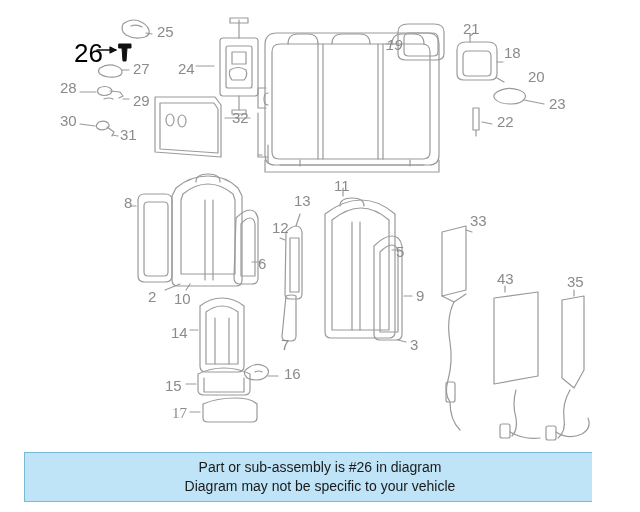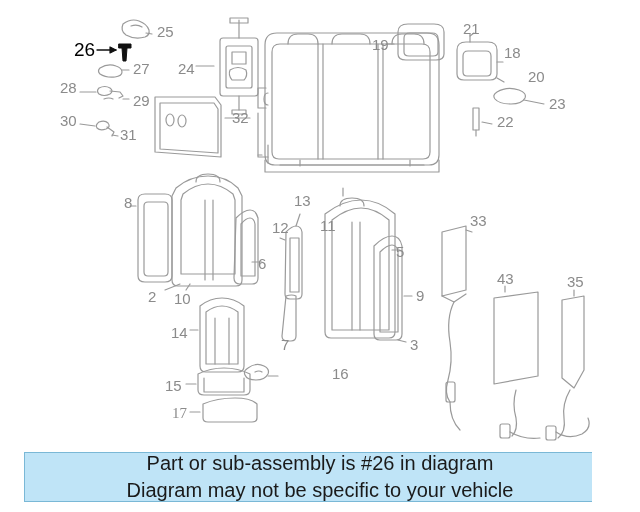--- a/index.html
+++ b/index.html
@@ -25,40 +25,40 @@
   .callout {
     position: absolute;
     font-family: "Liberation Sans", sans-serif;
     font-size: 15px;
     color: #8b8b8b;
     line-height: 1;
     white-space: nowrap;
   }
   .callout.highlight {
     color: #000000;
-    font-size: 19px;
+    font-size: 26px;
     font-weight: normal;
   }
   #caption-bar {
     position: absolute;
     left: 24px;
     top: 452px;
     width: 592px;
     height: 50px;
     background: #bfe4f7;
     border: 1px solid #7ab8d6;
     box-sizing: border-box;
     display: flex;
     flex-direction: column;
     align-items: center;
     justify-content: center;
   }
   #caption-bar .cap-line {
     font-family: "Liberation Sans", sans-serif;
-    font-size: 20px;
+    font-size: 14px;
     color: #1a1a1a;
     line-height: 1.35;
   }
 </style>
 </head>
 <body>
 
 <div id="page">
 
   <svg id="diagram-svg" viewBox="0 0 640 512" xmlns="http://www.w3.org/2000/svg">
@@ -221,42 +221,42 @@
 
   <div class="callout" style="left:157px; top:24px;">25</div>
   <div class="callout highlight" style="left:74px; top:40px;">26</div>
   <div class="callout" style="left:133px; top:61px;">27</div>
   <div class="callout" style="left:60px; top:80px;">28</div>
   <div class="callout" style="left:133px; top:93px;">29</div>
   <div class="callout" style="left:60px; top:113px;">30</div>
   <div class="callout" style="left:120px; top:127px;">31</div>
   <div class="callout" style="left:178px; top:61px;">24</div>
   <div class="callout" style="left:232px; top:110px;">32</div>
-  <div class="callout" style="left:372px; top:37px;">19</div>
+  <div class="callout" style="left:386px; top:37px;font-style:italic;">19</div>
   <div class="callout" style="left:463px; top:21px;">21</div>
   <div class="callout" style="left:504px; top:45px;">18</div>
   <div class="callout" style="left:508px; top:69px;margin-left:20px;">20</div>
   <div class="callout" style="left:549px; top:96px;">23</div>
   <div class="callout" style="left:497px; top:114px;">22</div>
   <div class="callout" style="left:124px; top:195px;">8</div>
   <div class="callout" style="left:294px; top:193px;">13</div>
-  <div class="callout" style="left:320px; top:178px;margin-top:40px;">11</div>
+  <div class="callout" style="left:334px; top:178px;">11</div>
   <div class="callout" style="left:272px; top:220px;">12</div>
   <div class="callout" style="left:470px; top:213px;">33</div>
   <div class="callout" style="left:396px; top:244px;">5</div>
   <div class="callout" style="left:497px; top:271px;">43</div>
   <div class="callout" style="left:567px; top:274px;">35</div>
   <div class="callout" style="left:258px; top:256px;">6</div>
   <div class="callout" style="left:416px; top:288px;">9</div>
   <div class="callout" style="left:148px; top:289px;">2</div>
   <div class="callout" style="left:174px; top:291px;">10</div>
   <div class="callout" style="left:171px; top:325px;">14</div>
   <div class="callout" style="left:281px; top:337px;">7</div>
   <div class="callout" style="left:410px; top:337px;">3</div>
-  <div class="callout" style="left:284px; top:366px;margin-left:48px;">16</div>
+  <div class="callout" style="left:284px; top:366px;">16</div>
   <div class="callout" style="left:165px; top:378px;">15</div>
   <div class="callout" style="left:172px; top:406px;font-family:Liberation Serif, serif;">17</div>
 
   <div id="caption-bar">
     <div class="cap-line">Part or sub-assembly is #26 in diagram</div>
     <div class="cap-line">Diagram may not be specific to your vehicle</div>
   </div>
 
 </div>
 

